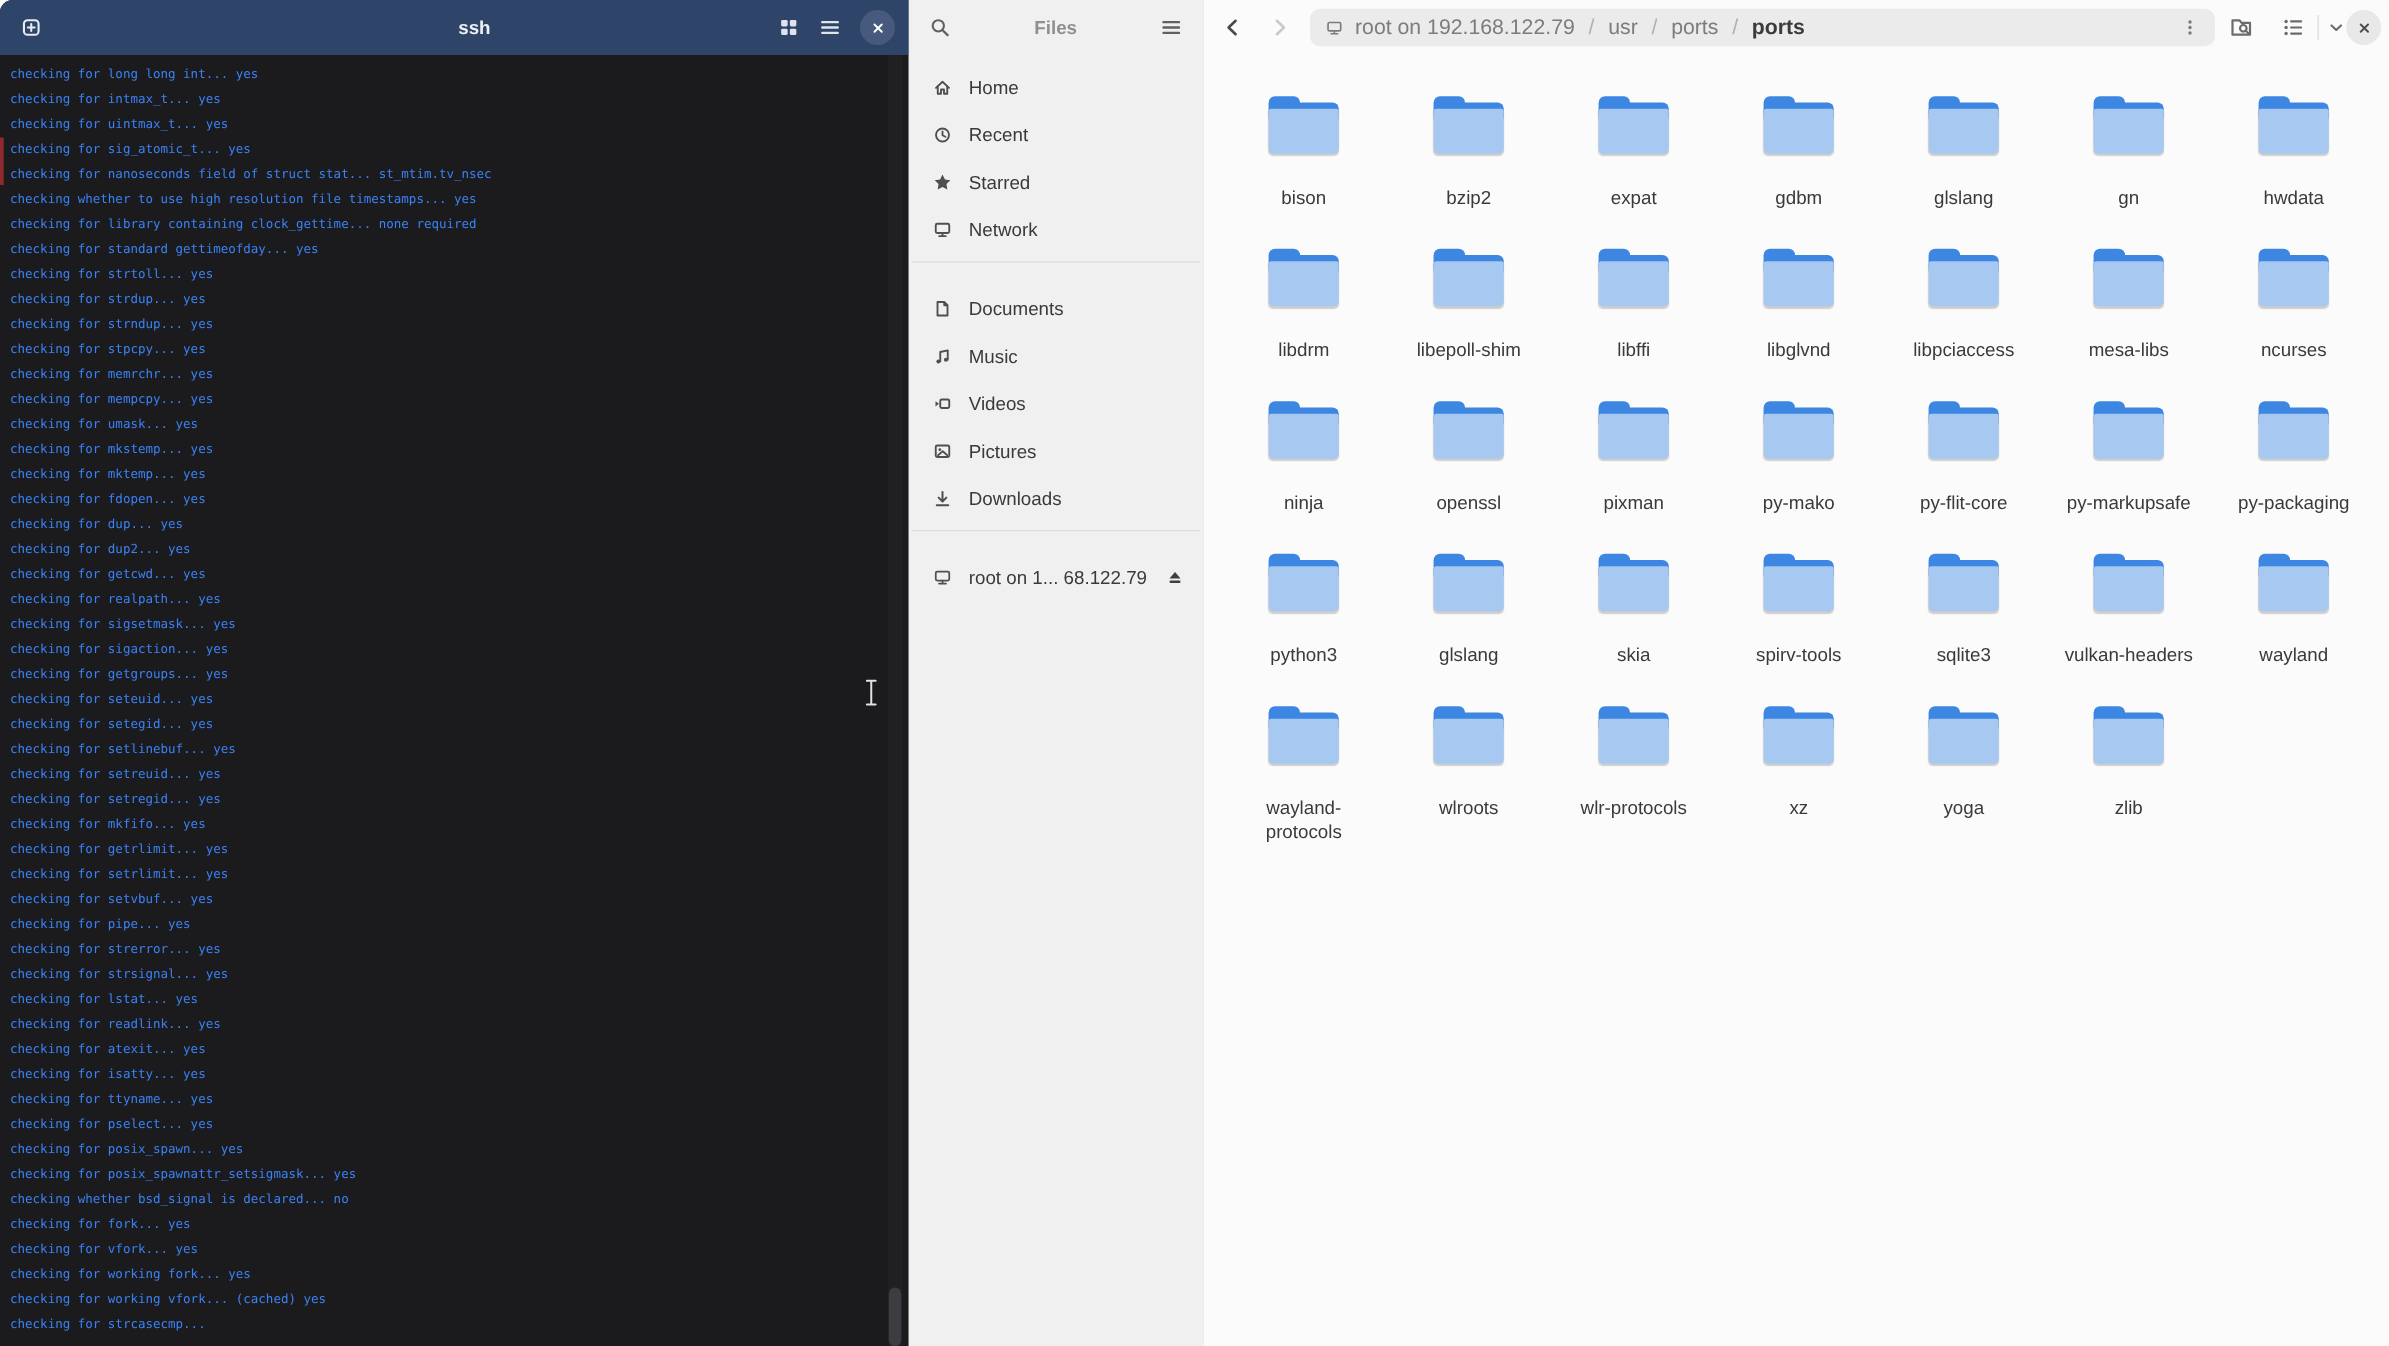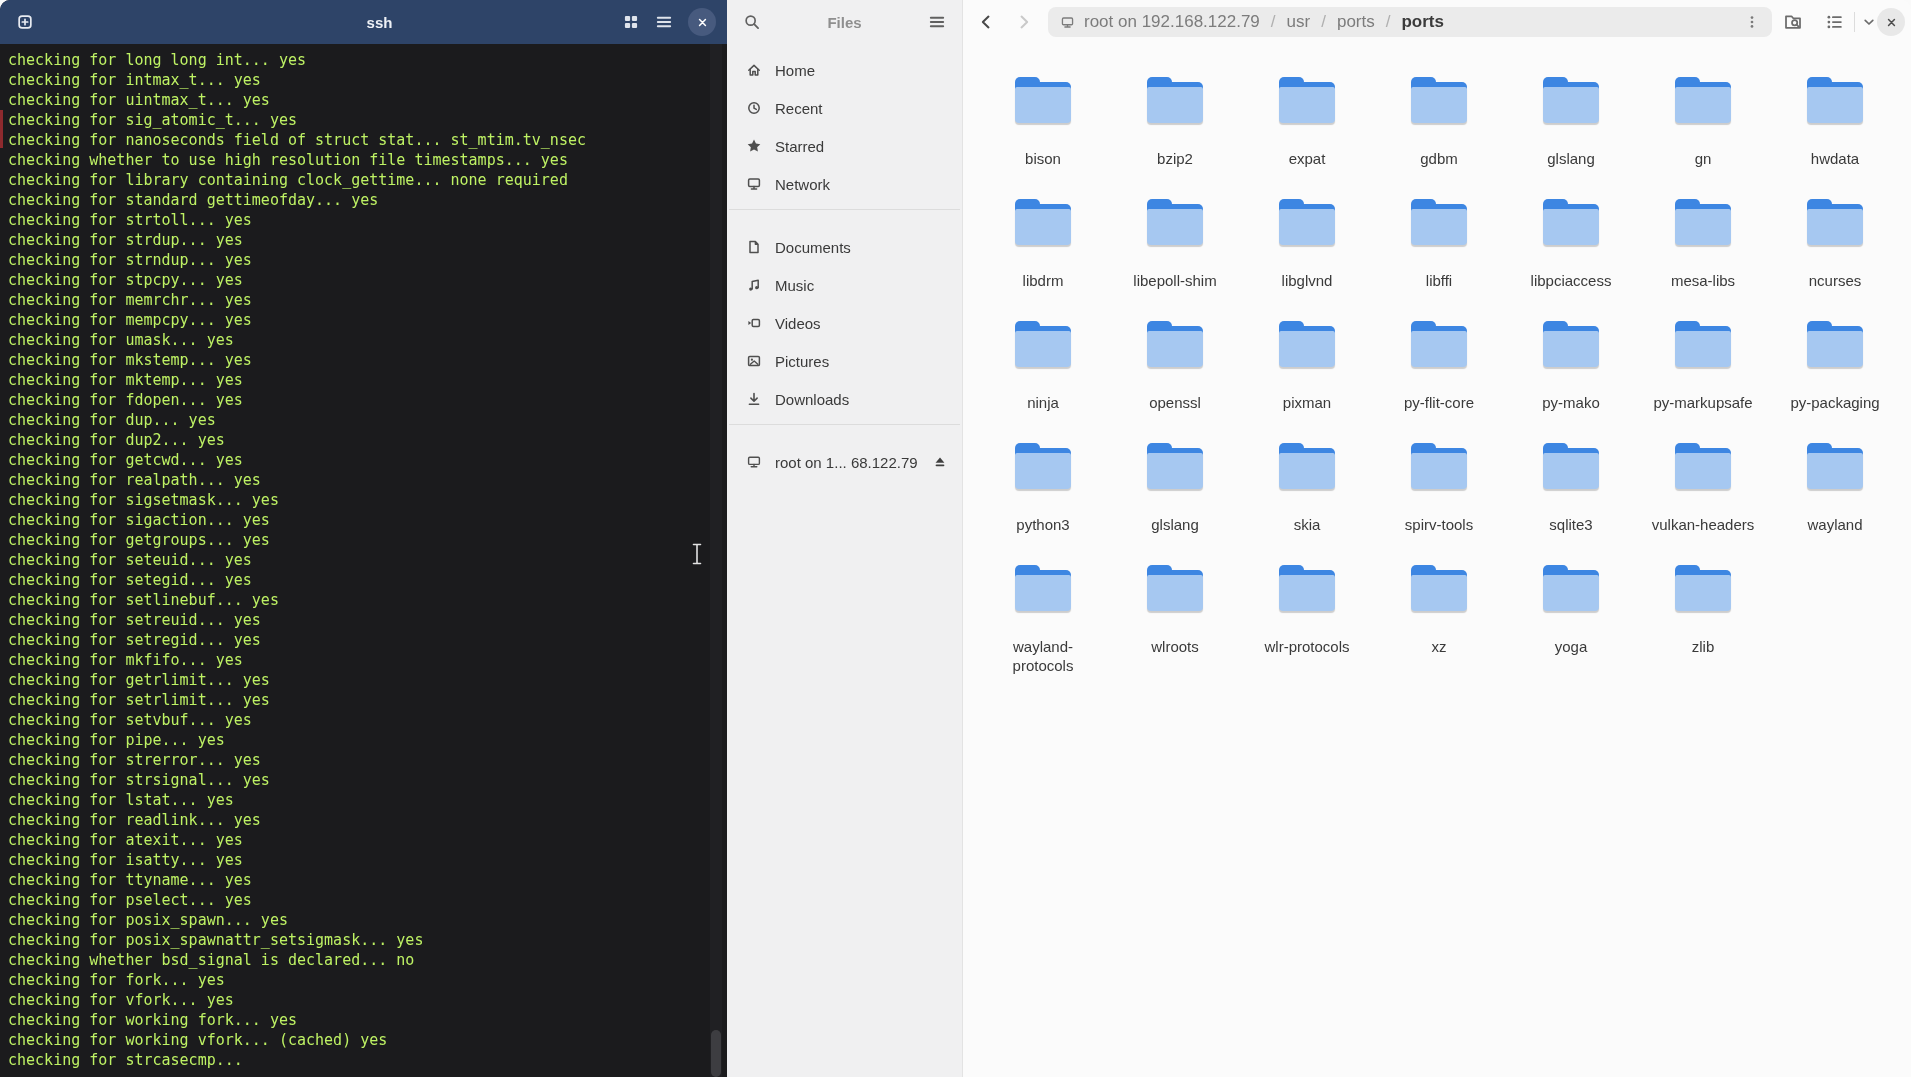--- a/index.html
+++ b/index.html
@@ -14,22 +14,22 @@
   .newtab-btn { position:absolute; left:12px; top:9px; width:26px; height:26px; padding:4px;
                 color:#e8ebf1; cursor:pointer; }
   .term-title { position:absolute; left:0; right:0; top:0; height:44px; display:flex;
                 align-items:center; justify-content:center; color:#eef1f6; font-size:15px; font-weight:600;margin-left:32px; }
   .term-actions { position:absolute; right:11px; top:0; height:44px; display:flex; align-items:center; gap:15px; }
   .term-icon-btn { width:18px; height:18px; color:#dfe4ec; cursor:pointer; }
   .term-close { width:28px; height:28px; border-radius:50%; background:#475a7e; color:#fff;
                 display:flex; align-items:center; justify-content:center; cursor:pointer; }
   .term-close svg { width:13px; height:13px; }
   .term-body { position:absolute; top:44px; left:0; right:0; bottom:0; padding:6px 8px;
-               font-family:"DejaVu Sans Mono",monospace; font-size:15px; line-height:20px;
-               color:#bef264; white-space:pre; overflow:hidden; }
+               font-family:"DejaVu Sans Mono",monospace; font-size:10px; line-height:20px;
+               color:#3b82f6; white-space:pre; overflow:hidden; }
   .term-line { height:20px; }
   .term-redmark { position:absolute; left:0; top:110px; width:3px; height:38px; background:#8e2a2e; }
   .term-scrollbar { position:absolute; top:44px; right:5px; width:12px; bottom:0; background:#202023; }
   .term-thumb { position:absolute; left:1px; width:10px; border-radius:5px; background:#3d3d41;
                 top:986px; height:47px; }
 
   
   .files-sidebar { position:absolute; left:727px; top:0; width:235px; height:1077px; background:#f0f0f1; }
   .sb-header { position:relative; height:44px; }
   .sb-search { position:absolute; left:16px; top:13px; width:18px; height:18px; color:#606060; cursor:pointer; }
@@ -381,36 +381,36 @@
           <div class="fbody"></div>
         </div>
         <div class="flabel">libepoll-shim</div>
       </div>
       <div class="fcell">
         <div class="ficon">
           <div class="ftab"></div>
           <div class="fstrip"></div>
           <div class="fbody"></div>
         </div>
+        <div class="flabel">libffi</div>
+      </div>
+      <div class="fcell">
+        <div class="ficon">
+          <div class="ftab"></div>
+          <div class="fstrip"></div>
+          <div class="fbody"></div>
+        </div>
         <div class="flabel">libglvnd</div>
       </div>
       <div class="fcell">
         <div class="ficon">
           <div class="ftab"></div>
           <div class="fstrip"></div>
           <div class="fbody"></div>
         </div>
-        <div class="flabel">libffi</div>
-      </div>
-      <div class="fcell">
-        <div class="ficon">
-          <div class="ftab"></div>
-          <div class="fstrip"></div>
-          <div class="fbody"></div>
-        </div>
         <div class="flabel">libpciaccess</div>
       </div>
       <div class="fcell">
         <div class="ficon">
           <div class="ftab"></div>
           <div class="fstrip"></div>
           <div class="fbody"></div>
         </div>
         <div class="flabel">mesa-libs</div>
       </div>
@@ -445,29 +445,29 @@
           <div class="fbody"></div>
         </div>
         <div class="flabel">pixman</div>
       </div>
       <div class="fcell">
         <div class="ficon">
           <div class="ftab"></div>
           <div class="fstrip"></div>
           <div class="fbody"></div>
         </div>
+        <div class="flabel">py-mako</div>
+      </div>
+      <div class="fcell">
+        <div class="ficon">
+          <div class="ftab"></div>
+          <div class="fstrip"></div>
+          <div class="fbody"></div>
+        </div>
         <div class="flabel">py-flit-core</div>
-      </div>
-      <div class="fcell">
-        <div class="ficon">
-          <div class="ftab"></div>
-          <div class="fstrip"></div>
-          <div class="fbody"></div>
-        </div>
-        <div class="flabel">py-mako</div>
       </div>
       <div class="fcell">
         <div class="ficon">
           <div class="ftab"></div>
           <div class="fstrip"></div>
           <div class="fbody"></div>
         </div>
         <div class="flabel">py-markupsafe</div>
       </div>
       <div class="fcell">

